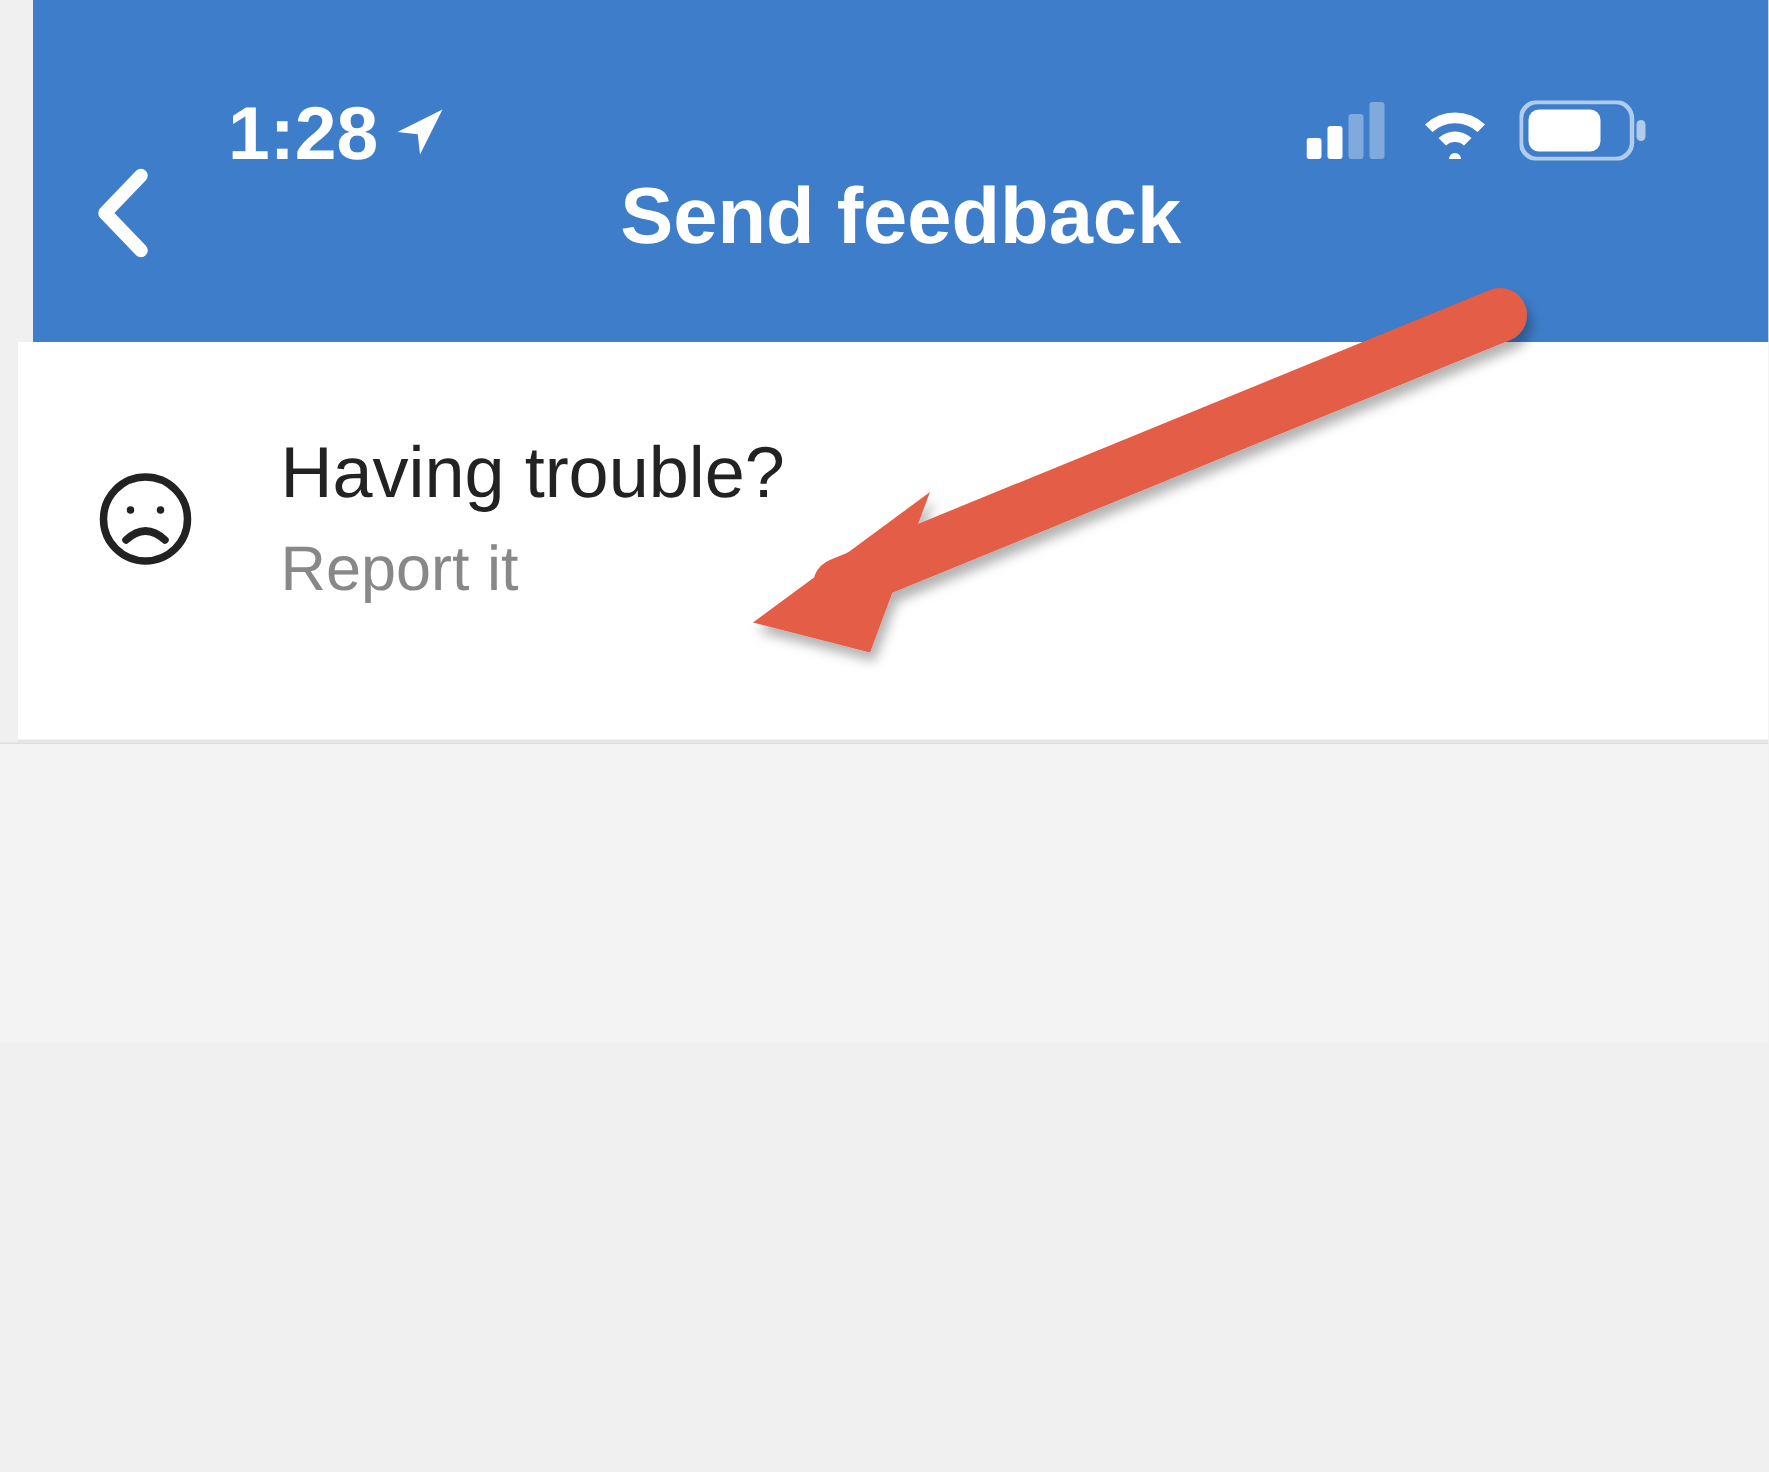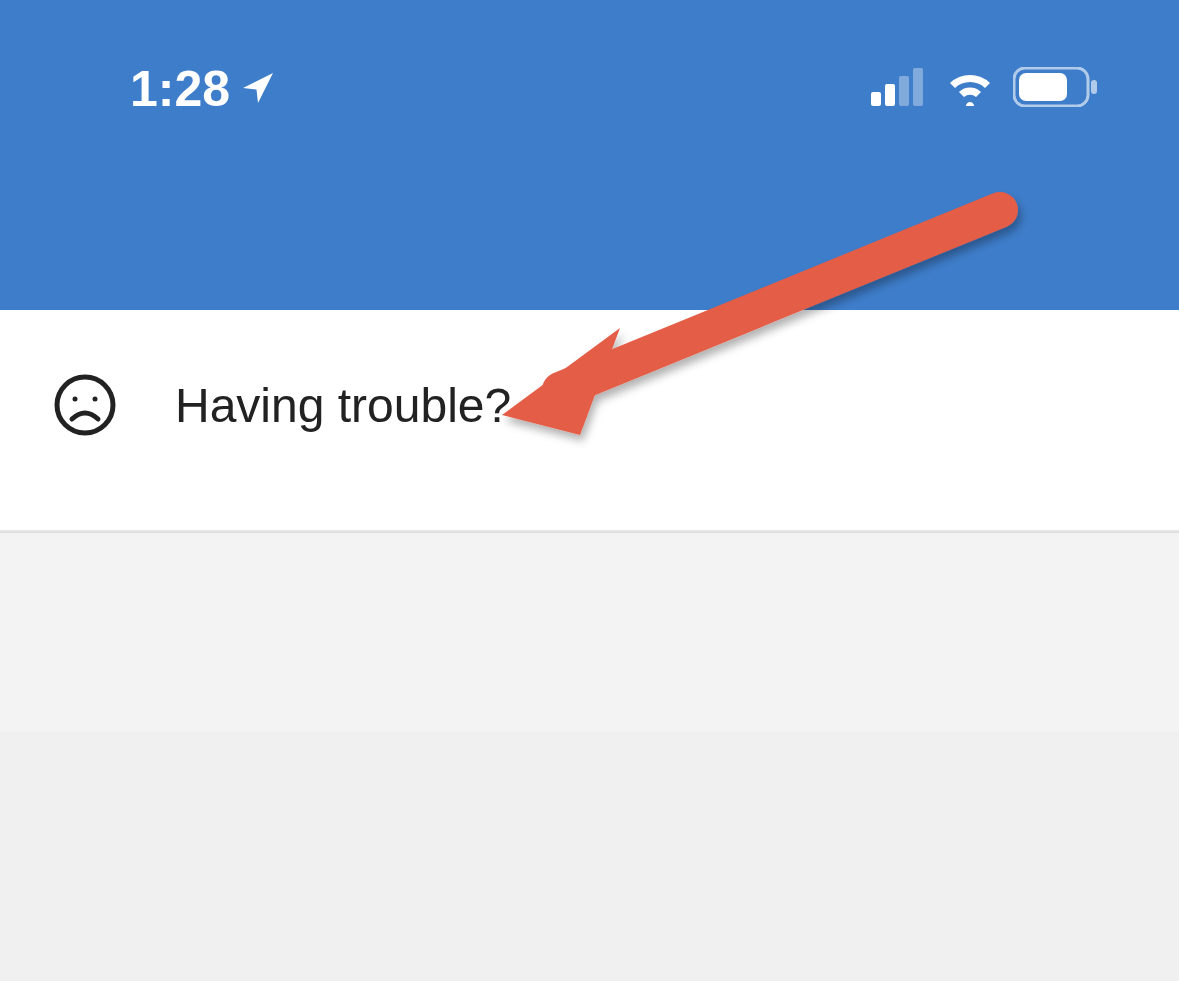--- a/index.html
+++ b/index.html
@@ -9,22 +9,23 @@
     }
     body {
       font-family: -apple-system, BlinkMacSystemFont, 'Segoe UI', Helvetica, Arial, sans-serif;
       width: 1179px;
       height: 981px;
       background: #f0f0f0;
       overflow: hidden;
     }
     .header {
       background: #3e7dca;
-      height: 310px;
+      height: 228px;
       position: relative;
+      margin-left: 22px;
     }
     .status-bar {
       display: flex;
       justify-content: space-between;
       align-items: center;
       padding: 60px 80px 0 130px;
       color: white;
     }
     .status-left {
       display: flex;
@@ -55,20 +56,21 @@
     .nav-title {
       position: absolute;
       left: 50%;
       transform: translateX(-50%);
       color: white;
       font-size: 53px;
       font-weight: 600;
     }
     .content {
       background: white;
+      margin-left: 12px;
     }
     .option-row {
       display: flex;
       align-items: center;
       padding: 60px 50px 90px 50px;
       gap: 55px;
       cursor: pointer;
       position: relative;
     }
     .option-row:first-child {
@@ -141,34 +143,43 @@
       </span>
       <span>
         <svg width="86" height="40" viewBox="0 0 86 40">
           <rect x="1" y="1" width="74" height="38" rx="11" fill="none" stroke="rgba(255,255,255,0.6)" stroke-width="3"></rect>
           <rect x="6" y="6" width="48" height="28" rx="7" fill="white"></rect>
           <rect x="78" y="13" width="6" height="14" rx="3" fill="rgba(255,255,255,0.6)"></rect>
         </svg>
       </span>
     </div>
   </div>
+  <div class="nav-bar">
+    <div class="back-button">
+      <svg width="40" height="62" viewBox="0 0 40 62" fill="none" stroke="white" stroke-width="9" stroke-linecap="round" stroke-linejoin="round">
+        <polyline points="32,6 8,31 32,56"></polyline>
+      </svg>
+    </div>
+    <div class="nav-title">Send feedback</div>
+  </div>
 </div>
 
 <div class="content">
   <div class="option-row">
     <div class="option-icon">
       <svg width="64" height="64" viewBox="0 0 64 64" fill="none" stroke="#222" stroke-width="5">
         <circle cx="32" cy="32" r="28"></circle>
         <circle cx="22" cy="26" r="2.5" fill="#222" stroke="none"></circle>
         <circle cx="42" cy="26" r="2.5" fill="#222" stroke="none"></circle>
         <path d="M19 46 Q32 34 45 46" stroke-linecap="round"></path>
       </svg>
     </div>
     <div class="option-text">
       <div class="option-title">Having trouble?</div>
+      <div class="option-subtitle">Report it</div>
     </div>
   </div>
 
 </div>
 
 <div class="footer-space"></div>
 
 <svg class="annotation-arrow" width="560" height="280" viewBox="0 0 560 280">
   <defs>
     <filter id="shadow" x="-20%" y="-20%" width="140%" height="140%">

